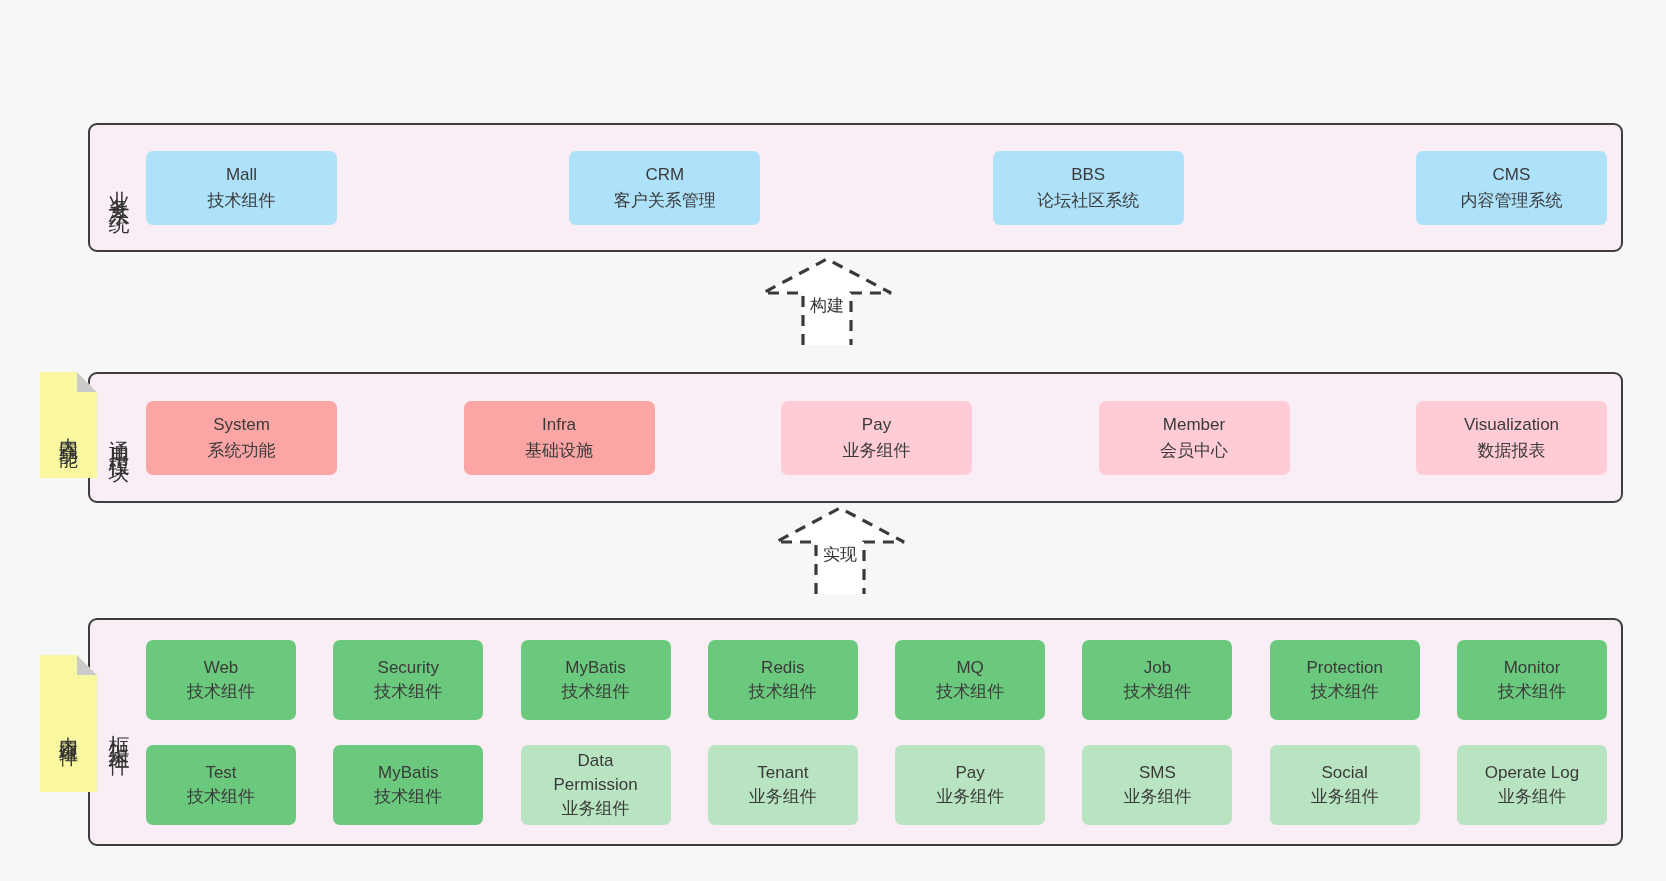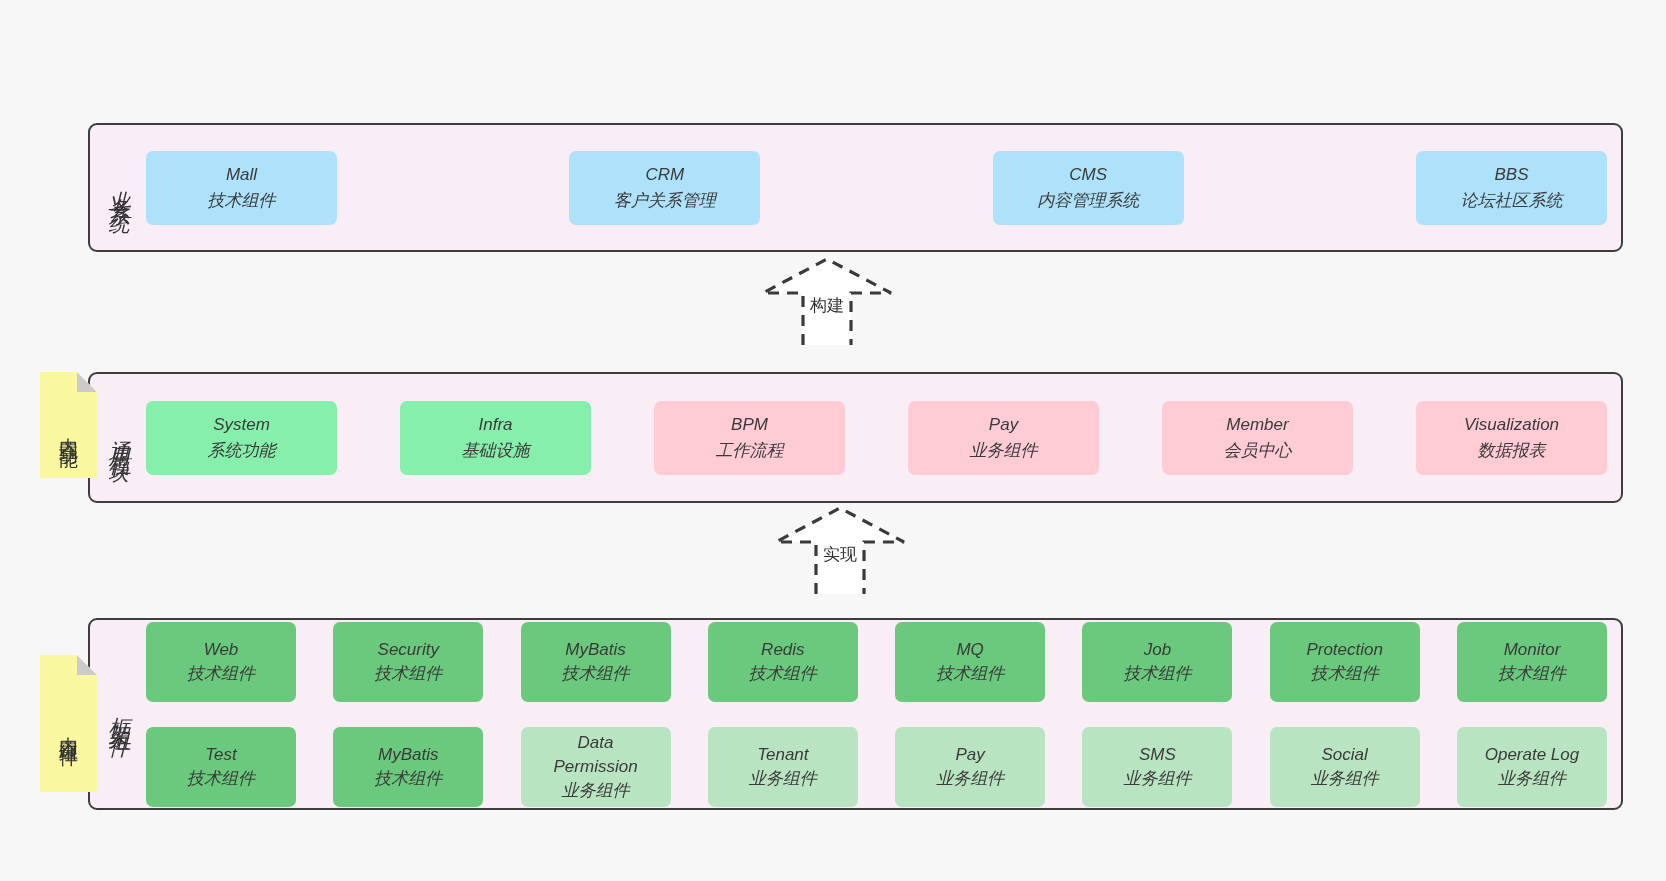--- a/index.html
+++ b/index.html
@@ -6,25 +6,25 @@
   body{
     width:1666px;height:881px;position:relative;overflow:hidden;
     background:#f7f7f7;
     font-family:"Liberation Sans","DejaVu Sans",sans-serif;
     color:#3a3a3a;
   }
   
   .container{
     position:absolute;left:88px;width:1535px;
     background:#f9edf6;border:2px solid #3d3d3d;border-radius:9px;
-    display:flex;align-items:center;box-sizing:border-box;font-style:italic;
+    display:flex;align-items:center;box-sizing:border-box;
   }
   .c-business{top:123px;height:129px;}
   .c-modules{top:372px;height:131px;}
-  .c-components{top:618px;height:192px;}
+  .c-components{top:618px;height:228px;}
   .side-label{
     flex:none;width:34px;margin-left:12px;
     writing-mode:vertical-rl;text-orientation:upright;
     font-size:21px;letter-spacing:7px;color:#333;
     display:flex;align-items:center;justify-content:center;
   }
   .boxes{
     flex:1;display:flex;justify-content:space-between;align-items:center;
     padding:0 14px 0 10px;
   }
@@ -32,21 +32,21 @@
   .boxes-col .boxes{padding:0;}
   
   .box{
     border-radius:7px;display:flex;flex-direction:column;justify-content:center;
     align-items:center;text-align:center;box-sizing:border-box;
     font-size:17px;line-height:26px;color:#3a3a3a;
   }
   .wide .box{width:191px;height:74px;}
   .c-components .box{width:150px;height:80px;line-height:24px;padding:0 13px;}
   .blue{background:#aee1fa;}
-  .red{background:#86efac;}
+  .red{background:#fca5a5;}
   .pink{background:#ffccd6;}
   .green{background:#6bc97d;}
   .green-light{background:#b9e4c1;}
   
   .arrow{position:absolute;width:150px;height:94px;}
   .a-build{left:752px;top:253px;}
   .a-implement{left:765px;top:502px;}
   
   .sticky{
     position:absolute;left:40px;width:57px;background:#faf7a1;
@@ -73,26 +73,26 @@
   <div class="boxes">
     <div class="box blue">
       <div>Mall</div>
       <div>技术组件</div>
     </div>
     <div class="box blue">
       <div>CRM</div>
       <div>客户关系管理</div>
     </div>
     <div class="box blue">
+      <div>BBS</div>
+      <div>论坛社区系统</div>
+    </div>
+    <div class="box blue">
       <div>CMS</div>
       <div>内容管理系统</div>
-    </div>
-    <div class="box blue">
-      <div>BBS</div>
-      <div>论坛社区系统</div>
     </div>
   </div>
 </div>
 
 <svg class="arrow a-build" viewBox="0 0 150 94">
   <polyline points="51,92 51,40 11,40 75,6 139,40 99,40 99,92" fill="#ffffff" stroke="#3a3a3a" stroke-width="3.2" stroke-dasharray="11,8"></polyline>
   <text x="75" y="58" text-anchor="middle" font-size="17" fill="#333">构建</text>
 </svg>
 
 <div class="container c-modules wide">
@@ -100,24 +100,20 @@
   <div class="boxes">
     <div class="box red">
       <div>System</div>
       <div>系统功能</div>
     </div>
     <div class="box red">
       <div>Infra</div>
       <div>基础设施</div>
     </div>
     <div class="box pink">
-      <div>BPM</div>
-      <div>工作流程</div>
-    </div>
-    <div class="box pink">
       <div>Pay</div>
       <div>业务组件</div>
     </div>
     <div class="box pink">
       <div>Member</div>
       <div>会员中心</div>
     </div>
     <div class="box pink">
       <div>Visualization</div>
       <div>数据报表</div>

